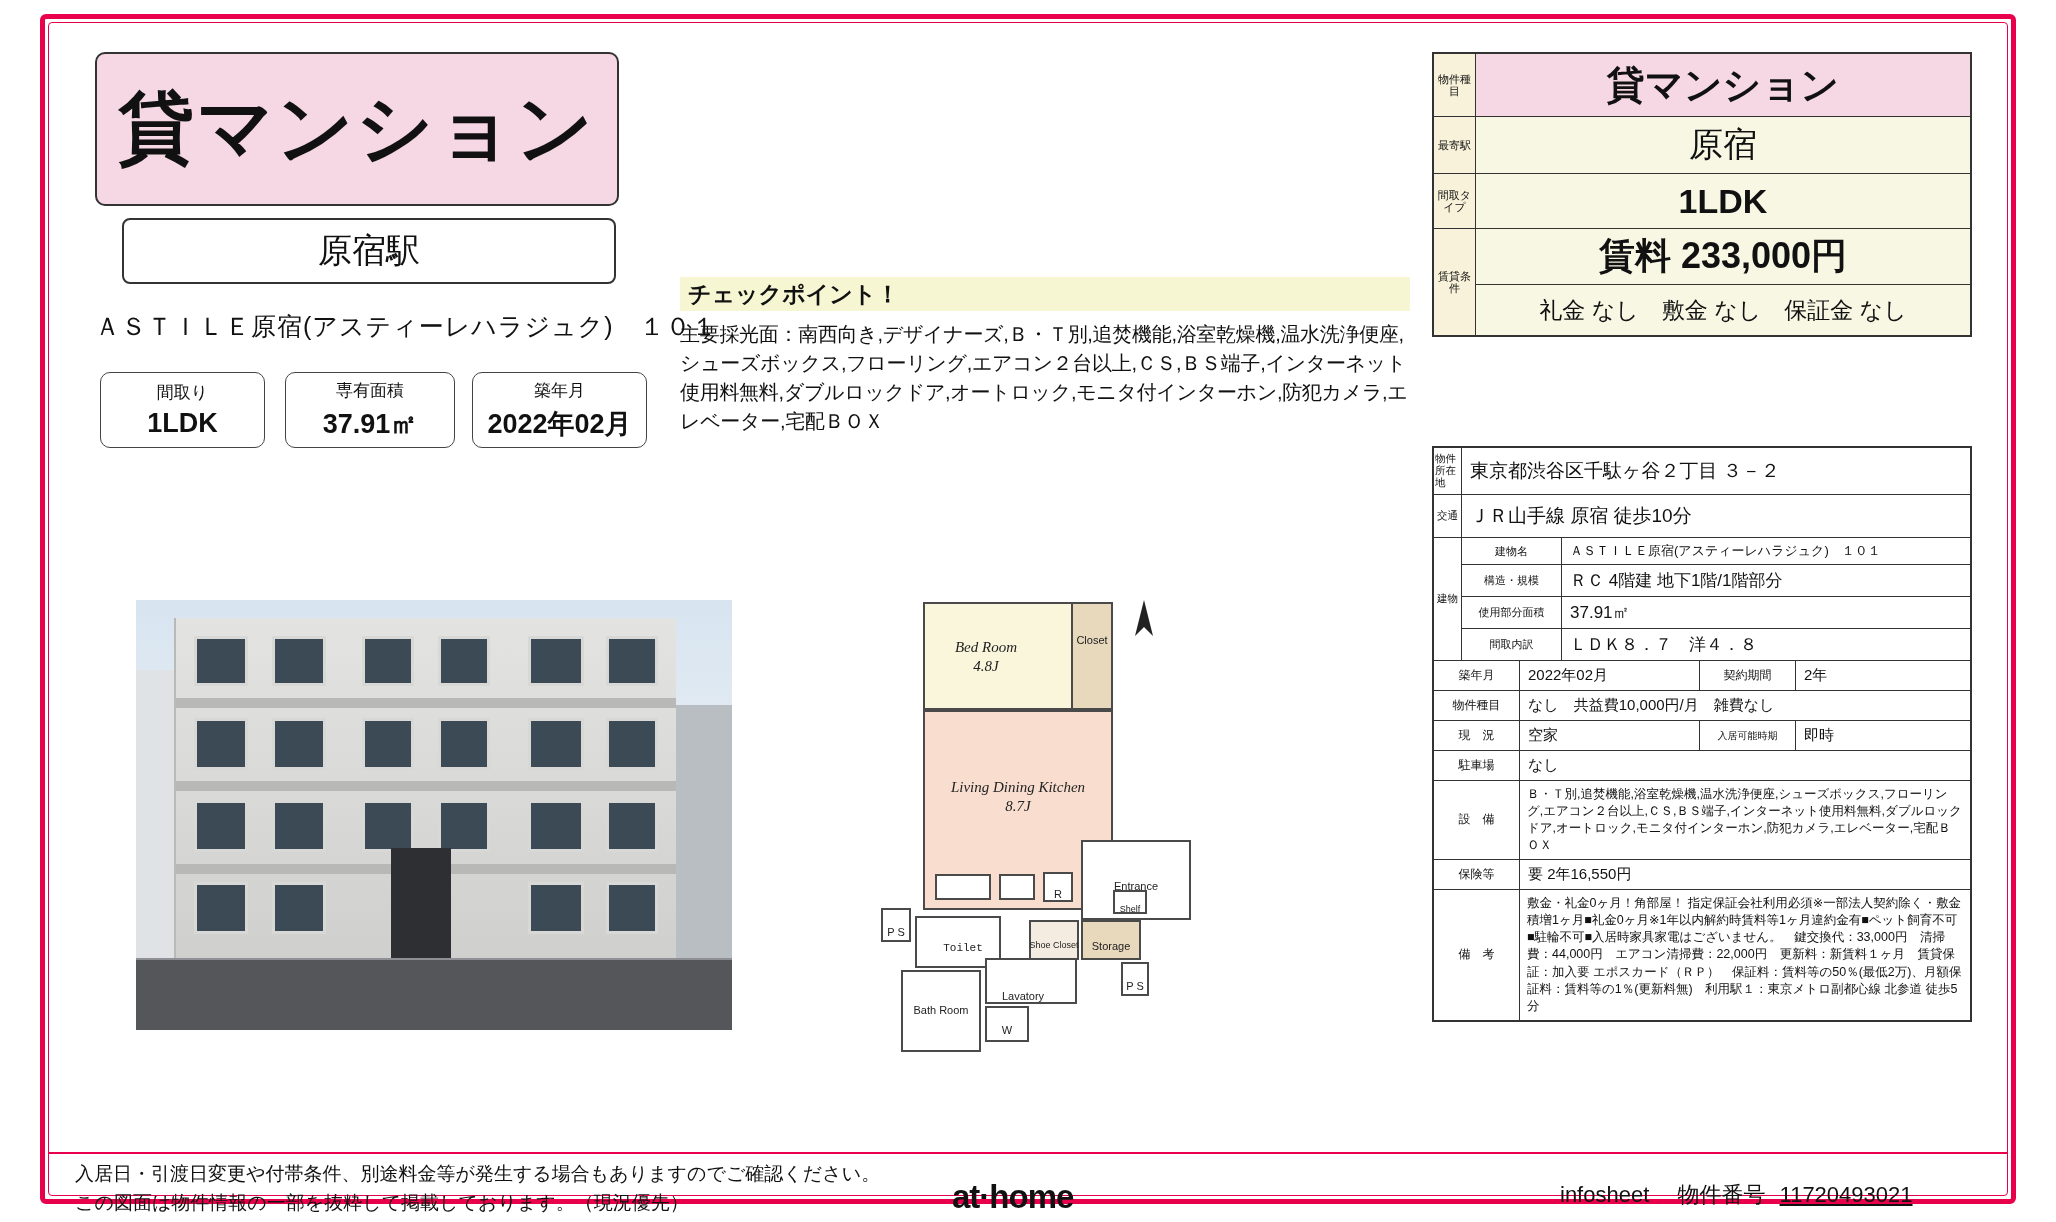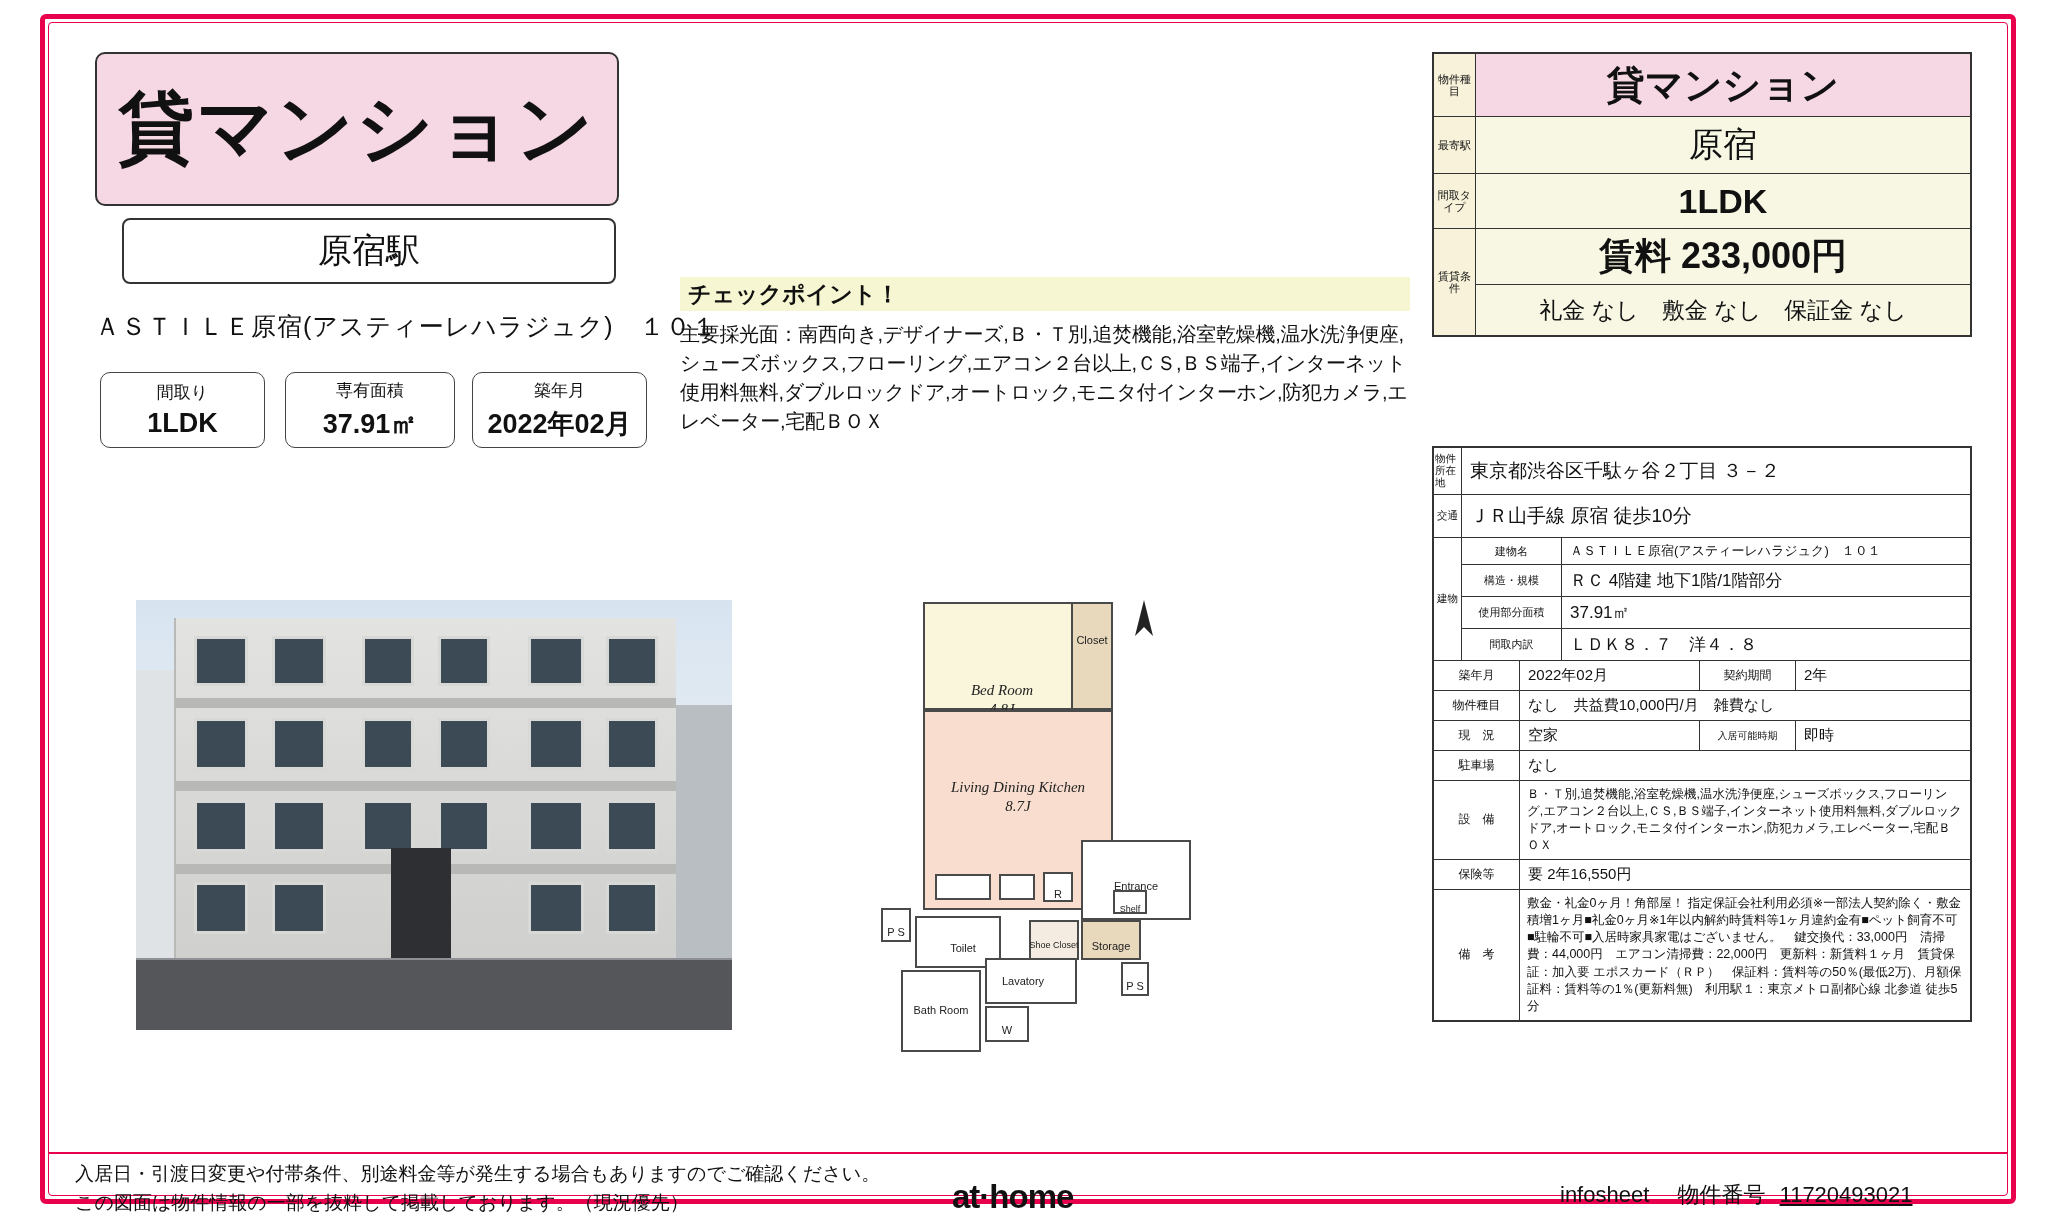--- a/index.html
+++ b/index.html
@@ -146,21 +146,21 @@
     <div class="curb"></div>
     <div class="ground"></div>
   </div>
 
   <div class="plan">
     <svg class="compass" viewBox="0 0 34 40">
       <polygon points="17,2 26,38 17,29 8,38" fill="#222"></polygon>
     </svg>
 
     <div class="fp" style="left:48px;top:12px;width:180px;height:108px;background:#faf6dc;"></div>
-    <div class="fp-label" style="left:60px;top:48px;width:134px;margin-top:43px;">
+    <div class="fp-label" style="left:44px;top:48px;width:134px;">
       <span>Bed Room</span><br><span>4.8J</span>
     </div>
 
     <div class="fp" style="left:196px;top:12px;width:42px;height:108px;background:#e8d8bc;"></div>
     <div class="fp-label fp-small" style="left:196px;top:36px;width:42px;">Closet</div>
 
     <div class="fp" style="left:48px;top:120px;width:190px;height:200px;background:#f9ded0;"></div>
     <div class="fp-label" style="left:48px;top:188px;width:190px;">
       <span>Living Dining Kitchen</span><br><span>8.7J</span>
     </div>
@@ -169,29 +169,29 @@
     <div class="fp" style="left:124px;top:284px;width:36px;height:26px;background:#fff;"></div>
     <div class="fp" style="left:168px;top:282px;width:30px;height:30px;background:#fff;"></div>
     <div class="fp-label fp-small" style="left:168px;top:290px;width:30px;">R</div>
 
     <div class="fp" style="left:6px;top:318px;width:30px;height:34px;background:#fff;"></div>
     <div class="fp-label fp-small" style="left:6px;top:328px;width:30px;">P S</div>
     <div class="fp" style="left:246px;top:372px;width:28px;height:34px;background:#fff;"></div>
     <div class="fp-label fp-small" style="left:246px;top:382px;width:28px;">P S</div>
 
     <div class="fp" style="left:40px;top:326px;width:86px;height:52px;background:#fff;"></div>
-    <div class="fp-label fp-small" style="left:48px;top:344px;width:80px;">Toilet</div>
+    <div class="fp-label fp-small" style="left:48px;top:344px;width:80px;font-family:Liberation Mono, monospace;">Toilet</div>
 
     <div class="fp" style="left:26px;top:380px;width:80px;height:82px;background:#fff;"></div>
     <div class="fp-label fp-small" style="left:26px;top:406px;width:80px;">
       <span>Bath Room</span>
     </div>
 
     <div class="fp" style="left:110px;top:368px;width:92px;height:46px;background:#fff;"></div>
-    <div class="fp-label fp-small" style="left:110px;top:377px;width:76px;">Lavatory</div>
+    <div class="fp-label fp-small" style="left:110px;top:392px;width:76px;">Lavatory</div>
     <div class="fp" style="left:110px;top:416px;width:44px;height:36px;background:#fff;"></div>
     <div class="fp-label fp-small" style="left:110px;top:426px;width:44px;">W</div>
 
     <div class="fp" style="left:206px;top:330px;width:60px;height:40px;background:#e8d8bc;"></div>
     <div class="fp-label fp-small" style="left:206px;top:342px;width:60px;">Storage</div>
     <div class="fp" style="left:154px;top:330px;width:50px;height:40px;background:#f4ece0;"></div>
     <div class="fp-label fp-small" style="left:152px;top:342px;width:54px;font-size:9px;">Shoe Closet</div>
     <div class="fp" style="left:206px;top:250px;width:110px;height:80px;background:#fff;"></div>
     <div class="fp-label fp-small" style="left:206px;top:282px;width:110px;">Entrance</div>
     <div class="fp" style="left:238px;top:300px;width:34px;height:24px;background:#fff;"></div>

